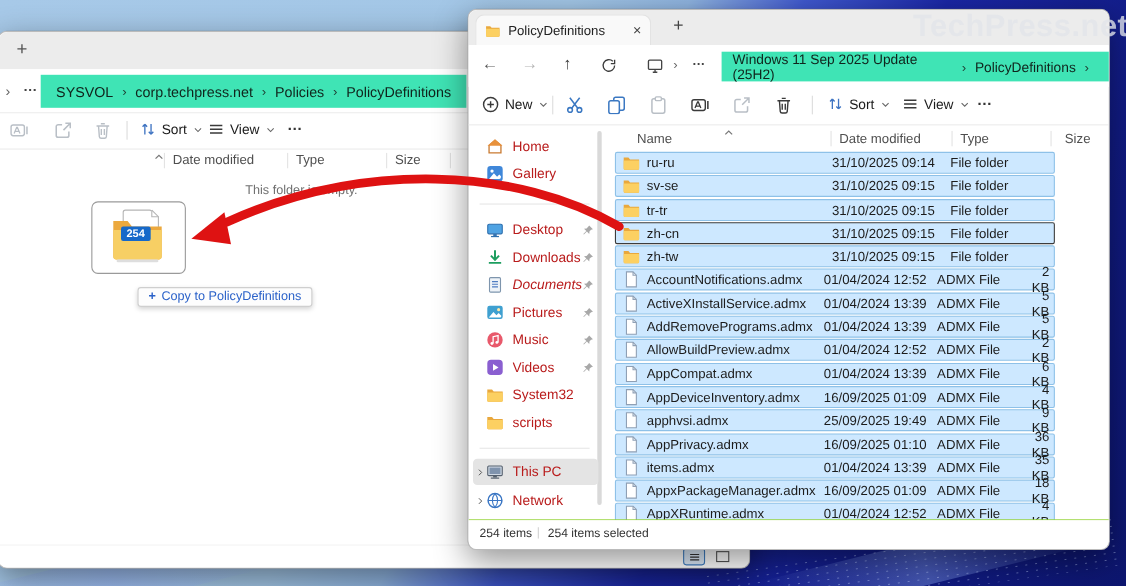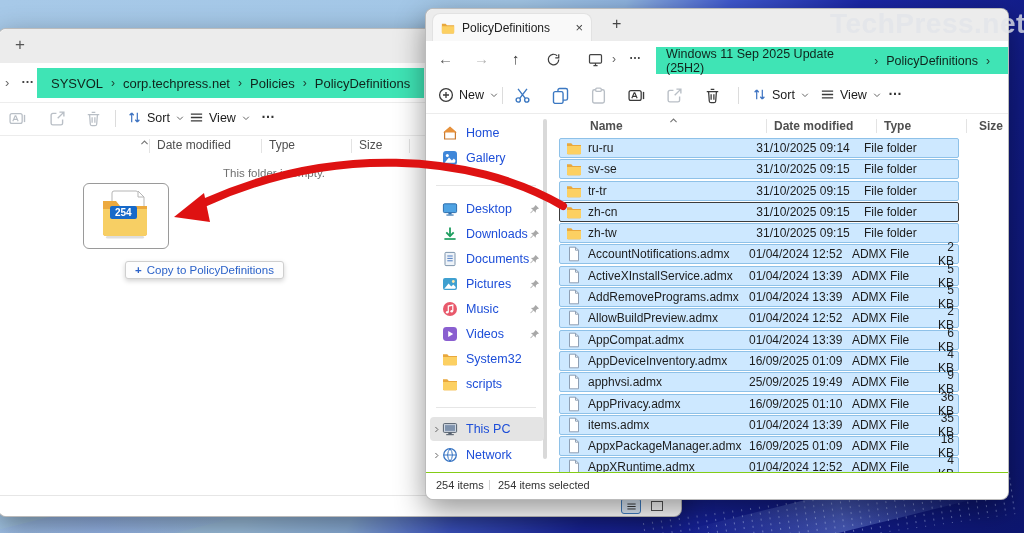--- a/index.html
+++ b/index.html
@@ -27,21 +27,21 @@
   .colhdr{position:absolute;font-size:12px;color:#4f4f4f;}
   
   .frow{height:20px;display:flex;align-items:center;background:#cde8ff;border:1px solid #8ec1e8;border-radius:2px;margin-bottom:1.3px;box-sizing:border-box;font-size:12px;color:#1c1c1c;}
   .frow.focused{border-color:#3c3c3c;}
   .frow .c-icon{width:16px;height:16px;margin:0 6px 0 6px;flex:0 0 auto;}
   .frow .c-name{width:172px;white-space:nowrap;overflow:hidden;}
   .frow .c-date{width:110px;}
   .frow .c-type{width:92px;}
   .frow .c-size{flex:1;text-align:right;padding-right:4px;}
   
-  .side-item{position:absolute;left:4px;width:114px;height:24px;display:flex;align-items:center;font-size:12.5px;color:#1d4ed8;border-radius:4px;}
+  .side-item{position:absolute;left:4px;width:114px;height:24px;display:flex;align-items:center;font-size:12.5px;color:#b91c1c;border-radius:4px;}
   .side-item .chev{width:10px;margin-left:2px;color:#555;flex:0 0 auto;display:flex;}
   .side-item .nochev{width:12px;flex:0 0 auto;}
   .side-item .sic{width:16px;height:16px;margin-right:8px;flex:0 0 auto;}
   .side-item .lbl{flex:1;white-space:nowrap;overflow:hidden;}
   .side-item .pin{width:11px;height:11px;margin-right:4px;flex:0 0 auto;opacity:.75;}
   .side-item.selected{background:#e4e4e4;}
   .side-div{position:absolute;left:10px;width:100px;border-bottom:1px solid #e6e6e6;}
   
   #watermark{position:absolute;left:830px;top:8px;z-index:60;font-size:28px;font-weight:bold;
      color:rgba(226,228,233,.78);letter-spacing:.5px;pointer-events:none;}
@@ -399,21 +399,21 @@
       <span class="nochev"></span>
       <svg class="sic">
             <use href="#i-downloads"></use>
           </svg>
       <span class="lbl">Downloads</span>
       <svg class="pin" style="display: block;">
             <use href="#i-pin"></use>
           </svg>
     </div>
 
-    <div class="side-item" style="top: 134px;">
+    <div class="side-item" style="top: 134px; font-style: italic;">
 
       <span class="nochev"></span>
       <svg class="sic">
             <use href="#i-documents"></use>
           </svg>
       <span class="lbl">Documents</span>
       <svg class="pin" style="display: block;">
             <use href="#i-pin"></use>
           </svg>
     </div>
@@ -496,21 +496,21 @@
           </span>
 
       <svg class="sic">
             <use href="#i-network"></use>
           </svg>
       <span class="lbl">Network</span>
 
     </div>
   </div>
 
-    <div style="position:absolute;left:144px;top:106px;right:2px;height:22px;font-weight:bold;">
+    <div style="position:absolute;left:133px;top:106px;right:2px;height:22px;">
       <span class="colhdr" style="left:20px;top:4px;">Name</span>
       <svg class="ico" style="position:absolute;left:98px;top:0px;width:11px;height:11px;color:#777;">
           <use href="#i-chevU"></use>
         </svg>
       <div class="hdr-sep" style="left:196px;"></div>
       <span class="colhdr" style="left:204px;top:4px;">Date modified</span>
       <div class="hdr-sep" style="left:306px;"></div>
       <span class="colhdr" style="left:314px;top:4px;">Type</span>
       <div class="hdr-sep" style="left:396px;"></div>
       <span class="colhdr" style="left:409px;top:4px;">Size</span>

